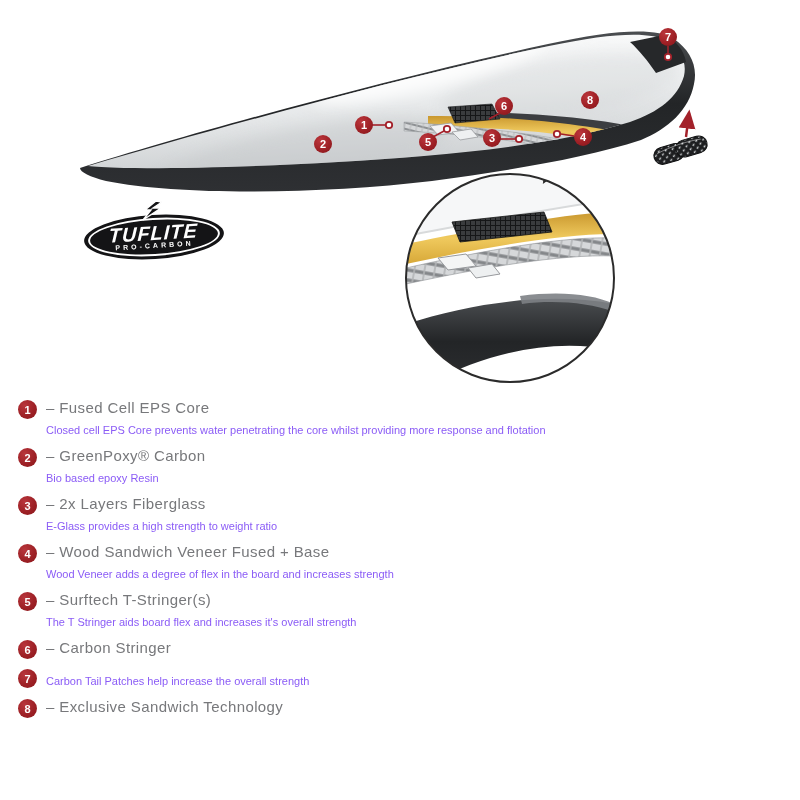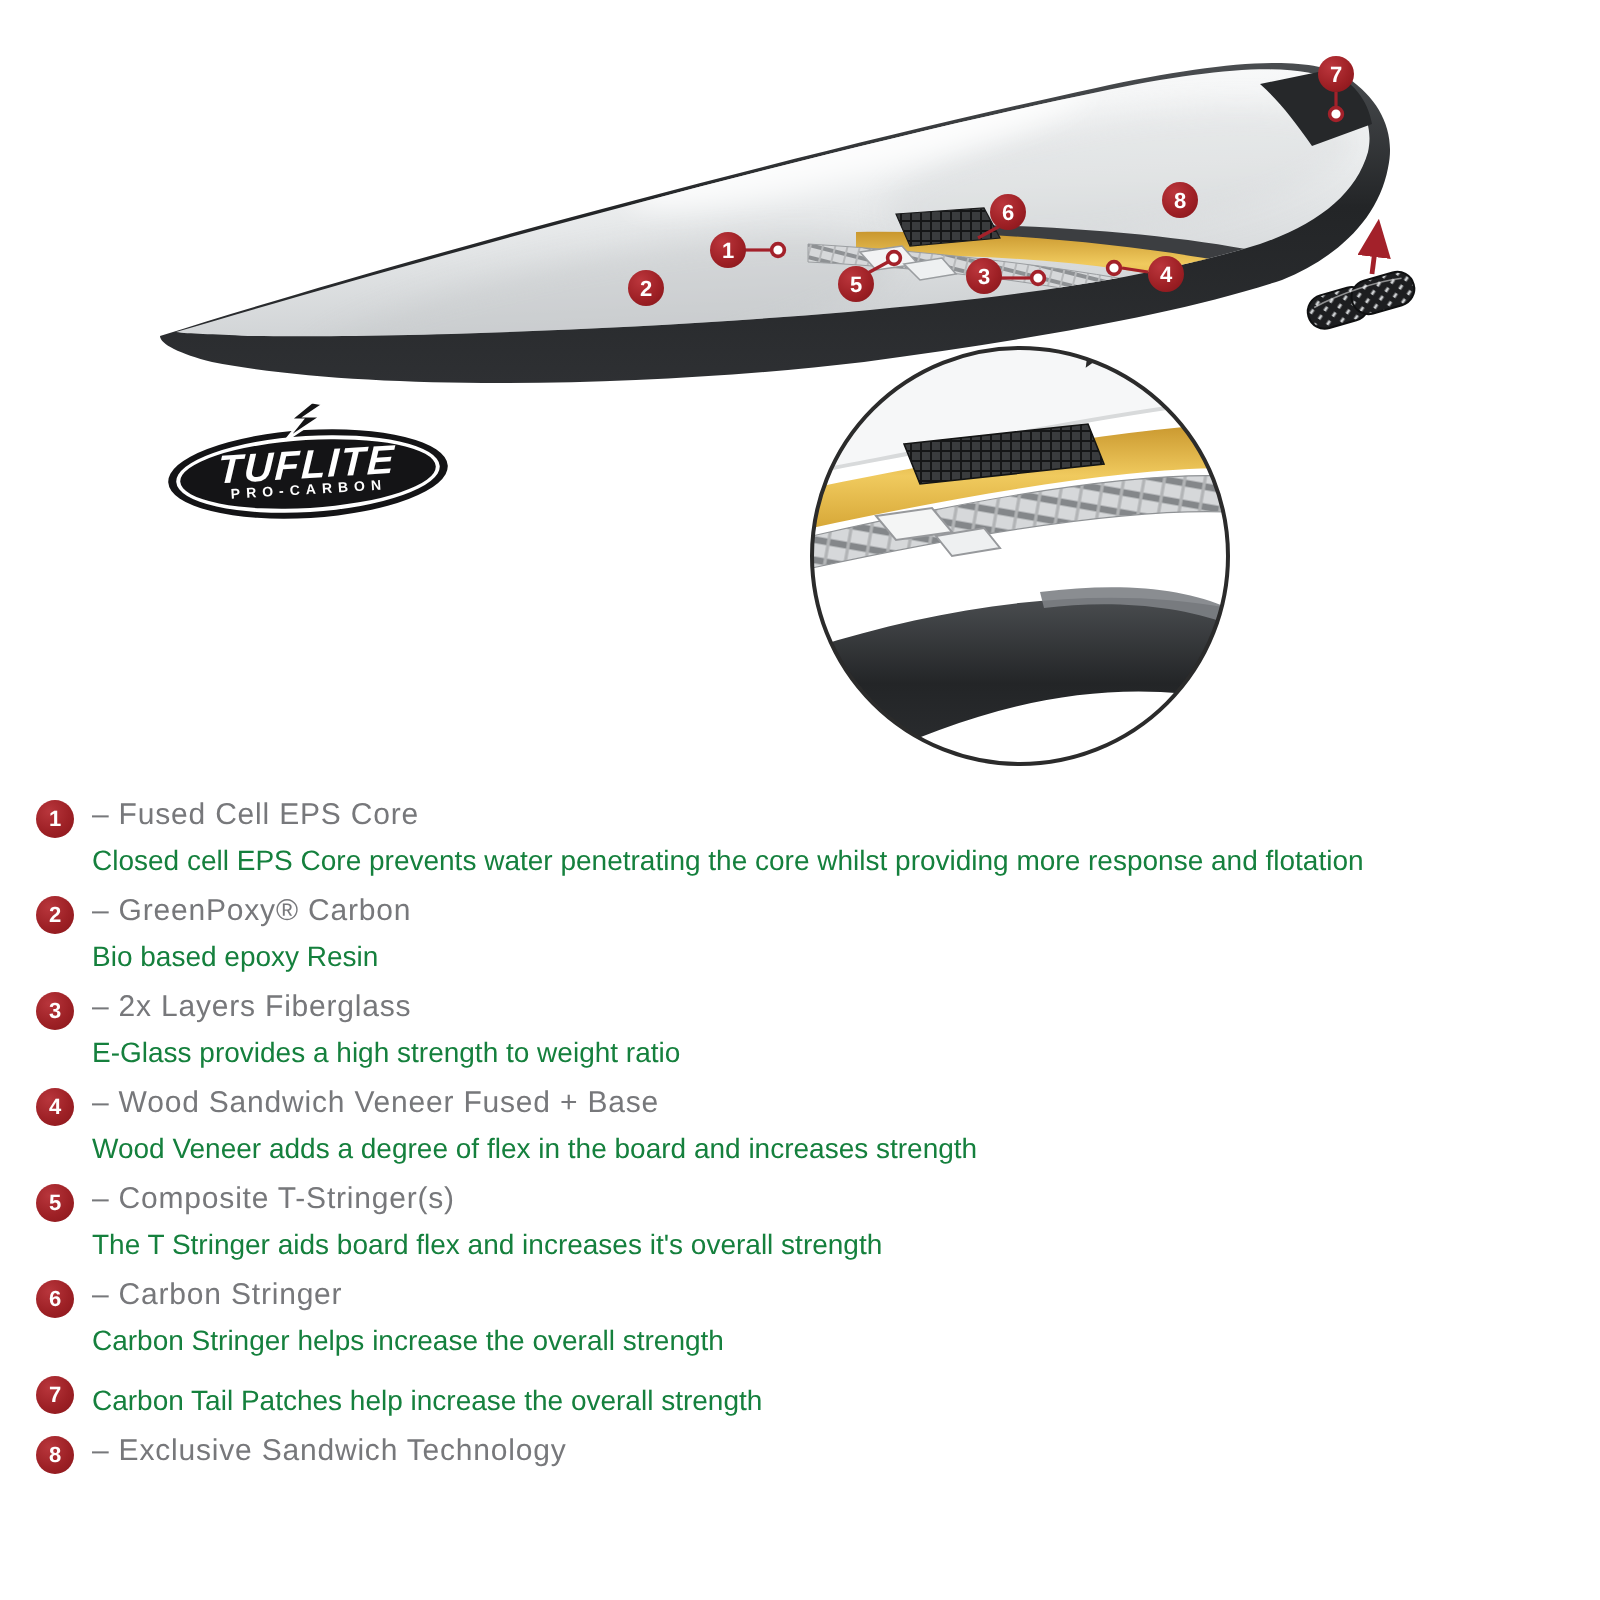--- a/index.html
+++ b/index.html
@@ -45,21 +45,21 @@
     background:radial-gradient(circle at 35% 30%, #b8363c 0%, #9e2126 55%, #8a161b 100%);
     color:#ffffff;font-size:11px;font-weight:700;
     display:flex;align-items:center;justify-content:center;
     margin-right:9px;margin-top:1px;
   }
   .legend-text{display:flex;flex-direction:column;justify-content:center;}
   .legend-title{
     font-size:15px;color:#77787b;letter-spacing:0.4px;line-height:18px;
   }
   .legend-desc{
-    font-size:14px;color:#15803d;line-height:15px;margin-top:6px;
+    font-size:11px;color:#8b5cf6;line-height:15px;margin-top:6px;
   }
 </style>
 </head>
 <body>
 
 <svg class="board-svg" viewBox="0 0 800 400">
   <defs>
     <linearGradient id="deckGrad" x1="0" y1="0" x2="0.25" y2="1">
       <stop offset="0" stop-color="#ffffff"></stop>
       <stop offset="0.55" stop-color="#eceeef"></stop>
@@ -249,30 +249,29 @@
     <span class="num-badge">4</span>
     <div class="legend-text">
       <div class="legend-title">– Wood Sandwich Veneer Fused + Base</div>
       <div class="legend-desc">Wood Veneer adds a degree of flex in the board and increases strength</div>
     </div>
   </div>
 
   <div class="legend-item">
     <span class="num-badge">5</span>
     <div class="legend-text">
-      <div class="legend-title">– Composite T-Stringer(s)</div>
+      <div class="legend-title">– Surftech T-Stringer(s)</div>
       <div class="legend-desc">The T Stringer aids board flex and increases it's overall strength</div>
     </div>
   </div>
 
   <div class="legend-item">
     <span class="num-badge">6</span>
     <div class="legend-text">
       <div class="legend-title">– Carbon Stringer</div>
-      <div class="legend-desc">Carbon Stringer helps increase the overall strength</div>
     </div>
   </div>
 
   <div class="legend-item">
     <span class="num-badge">7</span>
     <div class="legend-text">
       <div class="legend-desc">Carbon Tail Patches help increase the overall strength</div>
     </div>
   </div>
 

